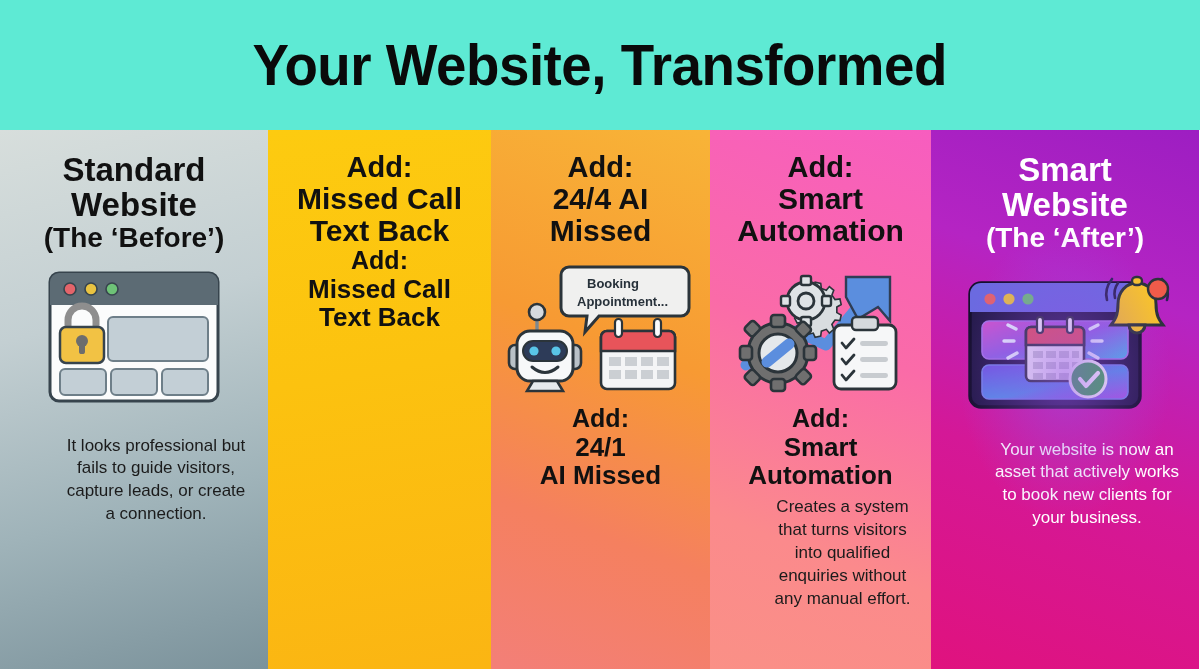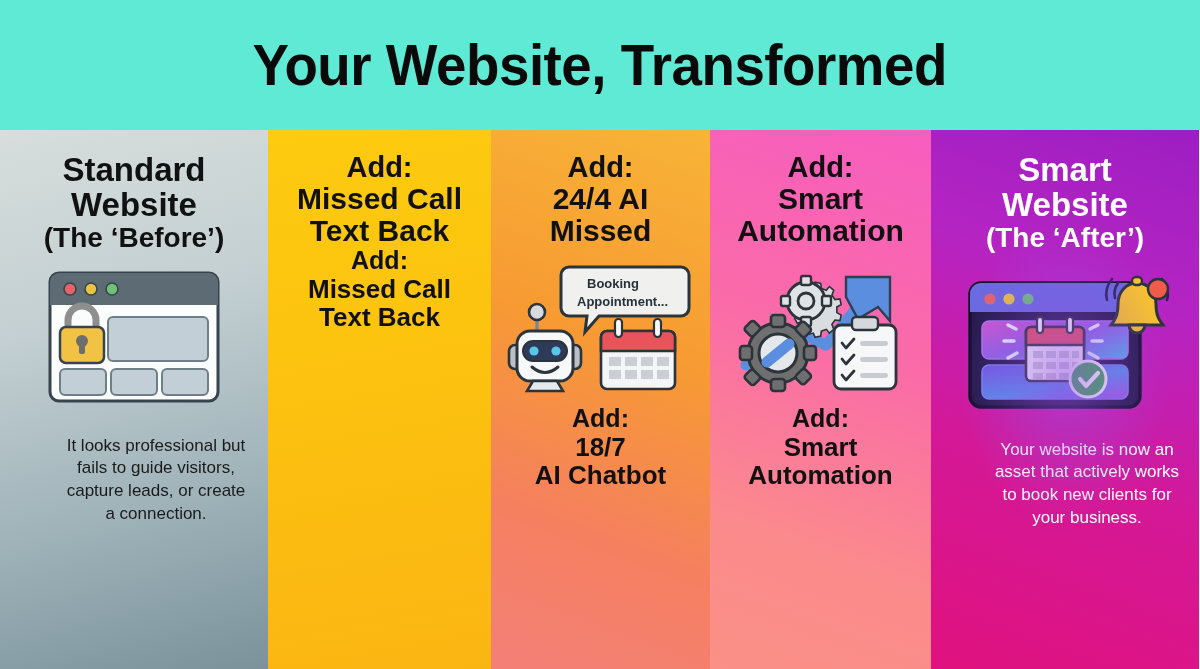--- a/index.html
+++ b/index.html
@@ -154,22 +154,22 @@
               <rect x="154" y="96" width="12" height="9"></rect>
             <rect x="106" y="109" width="12" height="9"></rect>
               <rect x="122" y="109" width="12" height="9"></rect>
             <rect x="138" y="109" width="12" height="9"></rect>
               <rect x="154" y="109" width="12" height="9"></rect>
           </g>
         </svg>
       </div>
       <div class="repeat-heading">
         <span class="lead">Add:</span>
-        <span class="main">18/7</span>
-        <span class="main">AI Chatbot</span>
+        <span class="main">24/1</span>
+        <span class="main">AI Missed</span>
       </div>
     </div>
 
     <div class="col col-4">
       <div class="heading">
         <span class="lead">Add:</span>
         <span class="main">Smart</span>
         <span class="main">Automation</span>
       </div>
       <div class="icon-area">
@@ -216,20 +216,21 @@
             <rect x="134" y="96" width="28" height="5" rx="2.4"></rect>
             <rect x="134" y="112" width="28" height="5" rx="2.4"></rect>
           </g>
         </svg>
       </div>
       <div class="repeat-heading">
         <span class="lead">Add:</span>
         <span class="main">Smart</span>
         <span class="main">Automation</span>
       </div>
+      <div class="body">Creates a system that turns visitors into qualified enquiries without any manual effort.</div>
     </div>
 
     <div class="col col-5">
       <div class="heading">
         <span class="main">Smart</span>
         <span class="main">Website</span>
         <span class="sub">(The ‘After’)</span>
       </div>
       <div class="icon-area">
         <svg width="210" height="144" viewBox="0 0 210 144">

